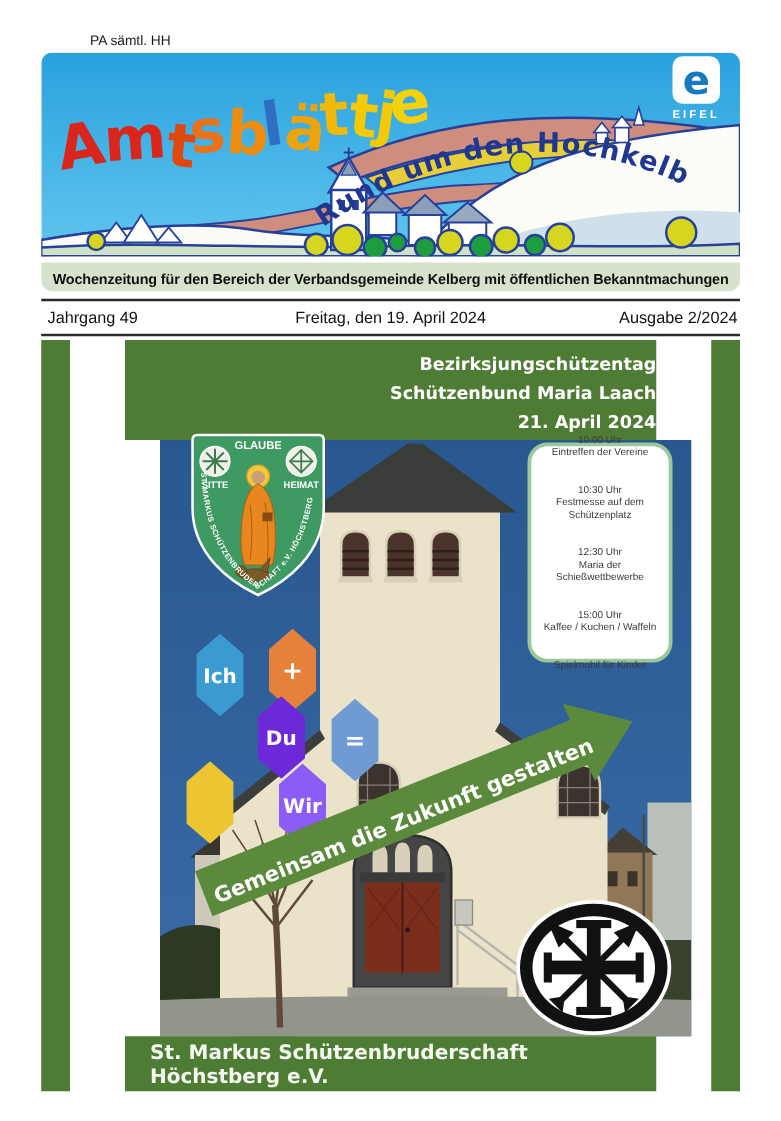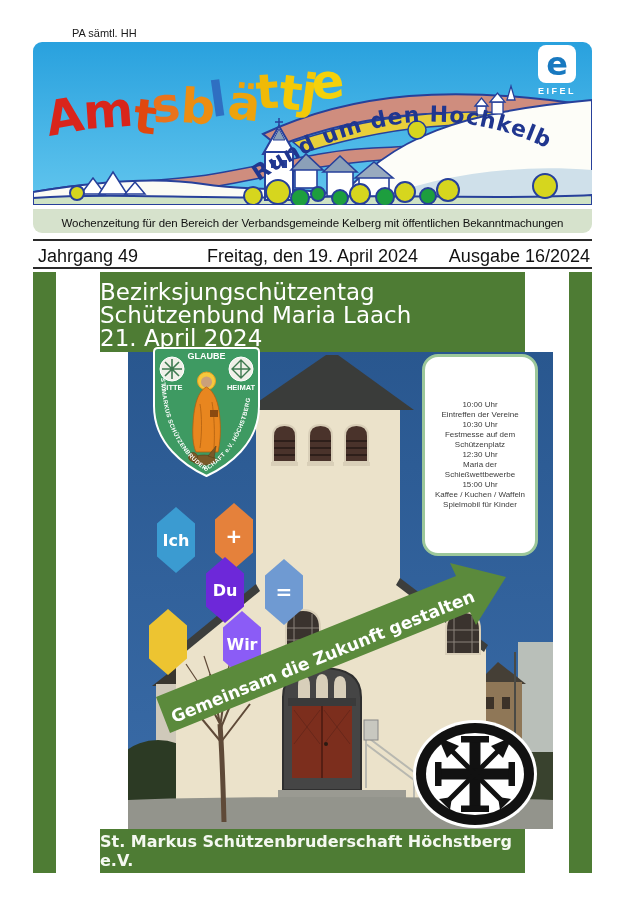--- a/index.html
+++ b/index.html
@@ -2,36 +2,36 @@
 <html><head>
 <meta charset="utf-8">
 <style>
   html,body{margin:0;padding:0;background:#fff;}
   .page{position:relative;width:625px;height:897px;background:#fff;overflow:hidden;
         font-family:"Liberation Sans",sans-serif;}
   .abs{position:absolute;}
   .top-note{left:38px;top:27px;font-size:11px;color:#1a1a1a;margin-left:34px;}
   .masthead{left:33px;top:42px;width:559px;height:191px;border-radius:9px;overflow:hidden;}
   .subtitle-strip{width:559px;height:28px;display:flex;align-items:center;justify-content:center;
-        font-size:11.5px;font-weight:normal;color:#101010;letter-spacing:-0.1px;}
+        font-size:11.5px;font-weight:bold;color:#101010;letter-spacing:-0.1px;}
   .rule{left:33px;width:559px;background:#2a2a2a;}
-  .issue-bar{left:33px;top:243px;width:559px;height:22px;font-size:18px;color:#111;}
+  .issue-bar{left:33px;top:243px;width:559px;height:22px;font-size:13px;color:#111;}
   .issue-bar .l{position:absolute;left:5px;top:3px;}
   .issue-bar .c{position:absolute;left:0;right:0;top:3px;text-align:center;}
   .issue-bar .r{position:absolute;right:2px;top:3px;}
   .vbar{top:272px;width:23px;height:601px;}
   .poster{left:100px;top:272px;width:425px;height:601px;}
-  .poster-header{height:71px;padding-top:9px;text-align:left;color:#fff;
-        font-weight:normal;font-size:23px;line-height:23px;font-family:"DejaVu Sans",sans-serif;}
+  .poster-header{height:71px;padding-top:9px;text-align:right;color:#fff;
+        font-weight:bold;font-size:14px;line-height:23px;font-family:"DejaVu Sans",sans-serif;}
   .photo{position:relative;width:425px;height:477px;margin-left:28px;}
   .poster-footer{position:relative;z-index:6;height:44px;display:flex;align-items:center;justify-content:center;
         color:#f4f8f0;font-weight:bold;font-size:16px;font-family:"DejaVu Sans",sans-serif;}
-  .schedule-box{position:absolute;left:294px;top:2px;width:116px;height:202px;box-sizing:border-box;
+  .schedule-box{position:absolute;left:294px;top:2px;width:116px;height:176px;box-sizing:border-box;
         background:#fff;border:3px solid #9cc79a;border-radius:16px;z-index:3;
-        display:flex;flex-direction:column;justify-content:center;gap:0;
+        display:flex;flex-direction:column;justify-content:center;gap:20px;
         font-size:8px;line-height:10px;color:#3b3b3b;text-align:center;padding:0 3px;}
   .hex{position:absolute;width:38px;height:66px;z-index:4;display:flex;align-items:center;justify-content:center;
         clip-path:polygon(50% 0,100% 25%,100% 75%,50% 100%,0 75%,0 25%);
         color:#fff;font-weight:bold;font-size:16px;font-family:"DejaVu Sans",sans-serif;}
   .hex.op{font-size:20px;}
   .emblem-svg{position:absolute;left:22px;top:-8px;z-index:3;}
   .arrow-svg{position:absolute;left:0;top:0;z-index:5;pointer-events:none;}
   .cross-svg{position:absolute;left:283px;top:366px;z-index:3;}
 </style>
 </head>
@@ -131,21 +131,21 @@
         <text x="524" y="52" text-anchor="middle" font-family="Liberation Sans, sans-serif" font-size="9" font-weight="bold" fill="#ffffff" letter-spacing="2.5">EIFEL</text>
       </g>
     </svg>
     <div class="subtitle-strip" style="background: rgb(214, 226, 204);">Wochenzeitung für den Bereich der Verbandsgemeinde Kelberg mit öffentlichen Bekanntmachungen</div>
   </div>
 
   <div class="abs rule" style="top:239px;height:2px;"></div>
   <div class="abs issue-bar">
     <span class="l">Jahrgang 49</span>
     <span class="c">Freitag, den 19. April 2024</span>
-    <span class="r">Ausgabe 16/2024</span>
+    <span class="r">Ausgabe 2/2024</span>
   </div>
   <div class="abs rule" style="top:267px;height:2px;"></div>
 
   <div class="abs vbar" style="left: 33px; background: rgb(78, 124, 52);"></div>
   <div class="abs vbar" style="left: 569px; background: rgb(78, 124, 52);"></div>
 
   <div class="abs poster">
     <div class="poster-header" style="background: rgb(78, 124, 52);">
       <div>Bezirksjungschützentag</div>
       <div>Schützenbund Maria Laach</div>
@@ -338,17 +338,17 @@
           <rect x="33.5" y="-12" width="6.5" height="24"></rect>
           <path d="M -26,26 L 24,-24 M 26,26 L -24,-24" stroke="#111111" stroke-width="5"></path>
           <polygon points="37,-37 16,-28 28,-16"></polygon>
           <polygon points="-37,-37 -16,-28 -28,-16"></polygon>
           <polygon points="-23,23 -36,25 -25,36"></polygon>
           <polygon points="23,23 36,25 25,36"></polygon>
         </g>
       </svg>
     </div>
 
-    <div class="poster-footer" style="background: rgb(78, 124, 52);">
+    <div class="poster-footer" style="background: rgb(78, 124, 52); padding-left: 20px;">
       <span>St. Markus Schützenbruderschaft Höchstberg e.V.</span>
     </div>
   </div>
 </div>
 
 </body></html>

